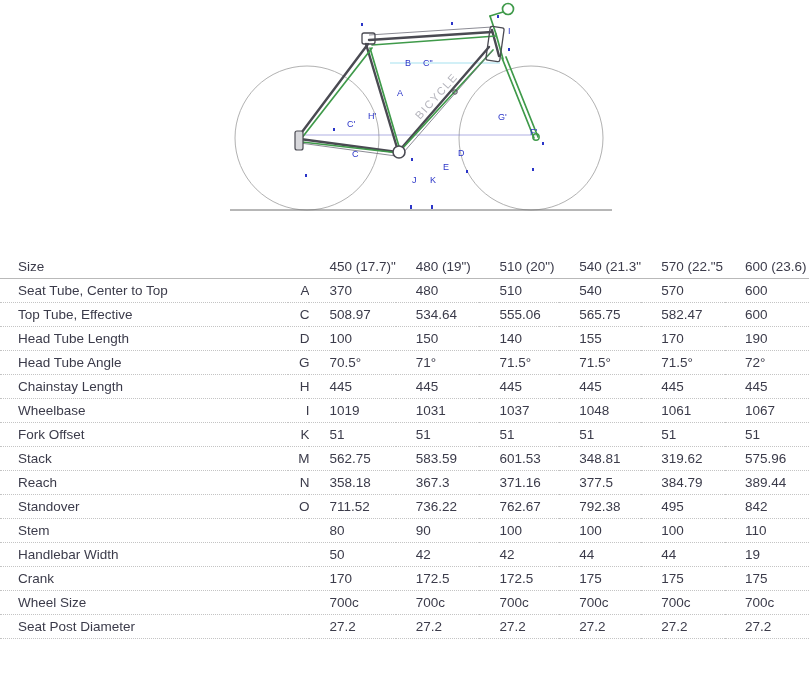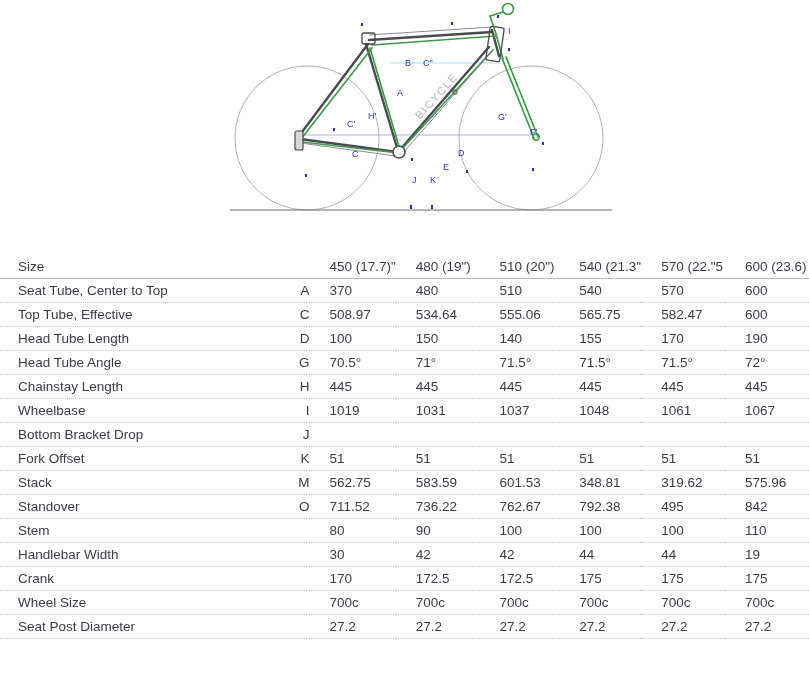--- a/index.html
+++ b/index.html
@@ -246,50 +246,50 @@
         <td class="col-label">Wheelbase</td>
         <td class="col-letter">I</td>
         <td class="col-val v0">1019</td>
         <td class="col-val v1">1031</td>
         <td class="col-val v2">1037</td>
         <td class="col-val v3">1048</td>
         <td class="col-val v4">1061</td>
         <td class="col-val v5">1067</td>
       </tr>
       <tr class="row-sep">
-        <td class="col-label">Bottom Bracket Drop</td>
-        <td class="col-letter">J</td>
-        <td class="col-val v0"></td>
-        <td class="col-val v1"></td>
-        <td class="col-val v2"></td>
-        <td class="col-val v3"></td>
-        <td class="col-val v4"></td>
-        <td class="col-val v5"></td>
-      </tr>
-      <tr class="row-sep">
         <td class="col-label">Fork Offset</td>
         <td class="col-letter">K</td>
         <td class="col-val v0">51</td>
         <td class="col-val v1">51</td>
         <td class="col-val v2">51</td>
         <td class="col-val v3">51</td>
         <td class="col-val v4">51</td>
         <td class="col-val v5">51</td>
       </tr>
       <tr class="row-sep">
         <td class="col-label">Stack</td>
         <td class="col-letter">M</td>
         <td class="col-val v0">562.75</td>
         <td class="col-val v1">583.59</td>
         <td class="col-val v2">601.53</td>
         <td class="col-val v3">348.81</td>
         <td class="col-val v4">319.62</td>
         <td class="col-val v5">575.96</td>
       </tr>
       <tr class="row-sep">
+        <td class="col-label">Reach</td>
+        <td class="col-letter">N</td>
+        <td class="col-val v0">358.18</td>
+        <td class="col-val v1">367.3</td>
+        <td class="col-val v2">371.16</td>
+        <td class="col-val v3">377.5</td>
+        <td class="col-val v4">384.79</td>
+        <td class="col-val v5">389.44</td>
+      </tr>
+      <tr class="row-sep">
         <td class="col-label">Standover</td>
         <td class="col-letter">O</td>
         <td class="col-val v0">711.52</td>
         <td class="col-val v1">736.22</td>
         <td class="col-val v2">762.67</td>
         <td class="col-val v3">792.38</td>
         <td class="col-val v4">495</td>
         <td class="col-val v5">842</td>
       </tr>
       <tr class="row-sep">
@@ -298,21 +298,21 @@
         <td class="col-val v0">80</td>
         <td class="col-val v1">90</td>
         <td class="col-val v2">100</td>
         <td class="col-val v3">100</td>
         <td class="col-val v4">100</td>
         <td class="col-val v5">110</td>
       </tr>
       <tr class="row-sep">
         <td class="col-label">Handlebar Width</td>
         <td class="col-letter"></td>
-        <td class="col-val v0">30</td>
+        <td class="col-val v0">50</td>
         <td class="col-val v1">42</td>
         <td class="col-val v2">42</td>
         <td class="col-val v3">44</td>
         <td class="col-val v4">44</td>
         <td class="col-val v5">19</td>
       </tr>
       <tr class="row-sep">
         <td class="col-label">Crank</td>
         <td class="col-letter"></td>
         <td class="col-val v0">170</td>

